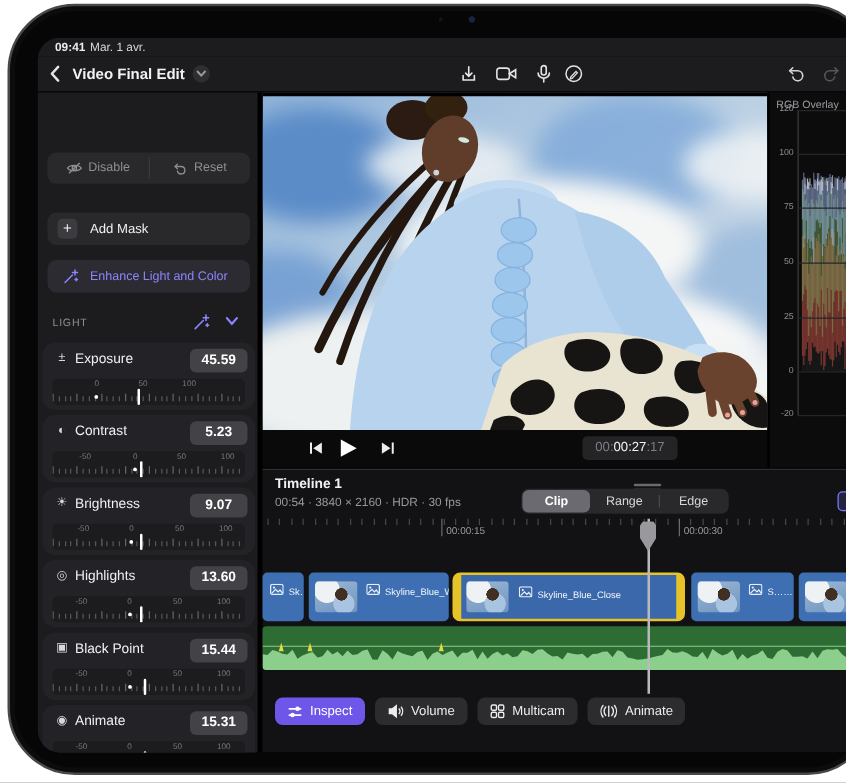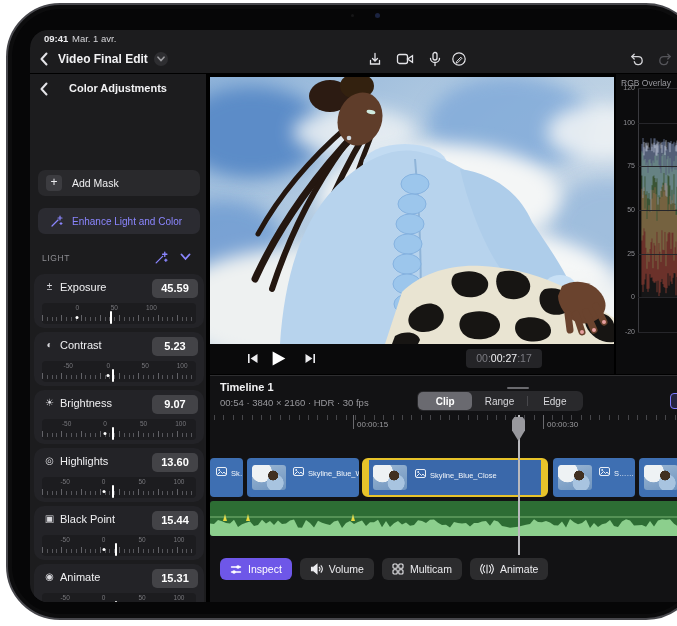--- a/index.html
+++ b/index.html
@@ -158,29 +158,39 @@
         </span>
         <span class="tb-ico" style="left:626px;">
           <svg width="16" height="16" viewBox="0 0 16 16" fill="none" stroke="#55555a" stroke-width="1.3" stroke-linecap="round">
               <path d="M10.8 3.2 L13.2 5.6 L10.8 8"></path>
               <path d="M13.1 5.6 h-6.3 a4 4 0 1 0 3.9 5"></path>
             </svg>
         </span>
       </div>
 
       <div class="panel">
-        <div class="p-head">
-          <span class="p-back">
-            <svg width="8" height="14" viewBox="0 0 8 14">
-                <polyline points="6.5,1.5 1.5,7 6.5,12.5" fill="none" stroke="#e4e4e8" stroke-width="2" stroke-linecap="round" stroke-linejoin="round"></polyline>
+
+        <div class="dr-wrap">
+          <div class="dr-half">
+            <svg width="13" height="11" viewBox="0 0 13 11" fill="none" stroke="#8e8e93" stroke-width="1.1">
+                <path d="M1 5.5 C3 2.6 10 2.6 12 5.5 C10 8.4 3 8.4 1 5.5 Z"></path>
+                <circle cx="6.5" cy="5.5" r="1.7"></circle>
+                <path d="M2.2 9.6 L10.8 1.4"></path>
               </svg>
-          </span>
-          <div class="p-title">Color Adjustments</div>
+            <span>Disable</span>
+          </div>
+          <div class="dr-div"></div>
+          <div class="dr-half">
+            <svg width="12" height="12" viewBox="0 0 16 16" fill="none" stroke="#8e8e93" stroke-width="1.4" stroke-linecap="round">
+                <path d="M5.2 3.2 L2.8 5.6 L5.2 8"></path>
+                <path d="M2.9 5.6 h6.3 a4 4 0 1 1 -3.9 5"></path>
+              </svg>
+            <span>Reset</span>
+          </div>
         </div>
-
 
         <div class="masks-lab">MASKS</div>
         <div class="addmask">
           <span class="plusbox">+</span>
           <span class="addmask-lab">Add Mask</span>
         </div>
 
         <div class="enhance">
           <svg width="13" height="13" viewBox="0 0 13 13" fill="none" stroke="#8b86ff" stroke-width="1.2" stroke-linecap="round">
               <path d="M2 11 L8 5"></path>

